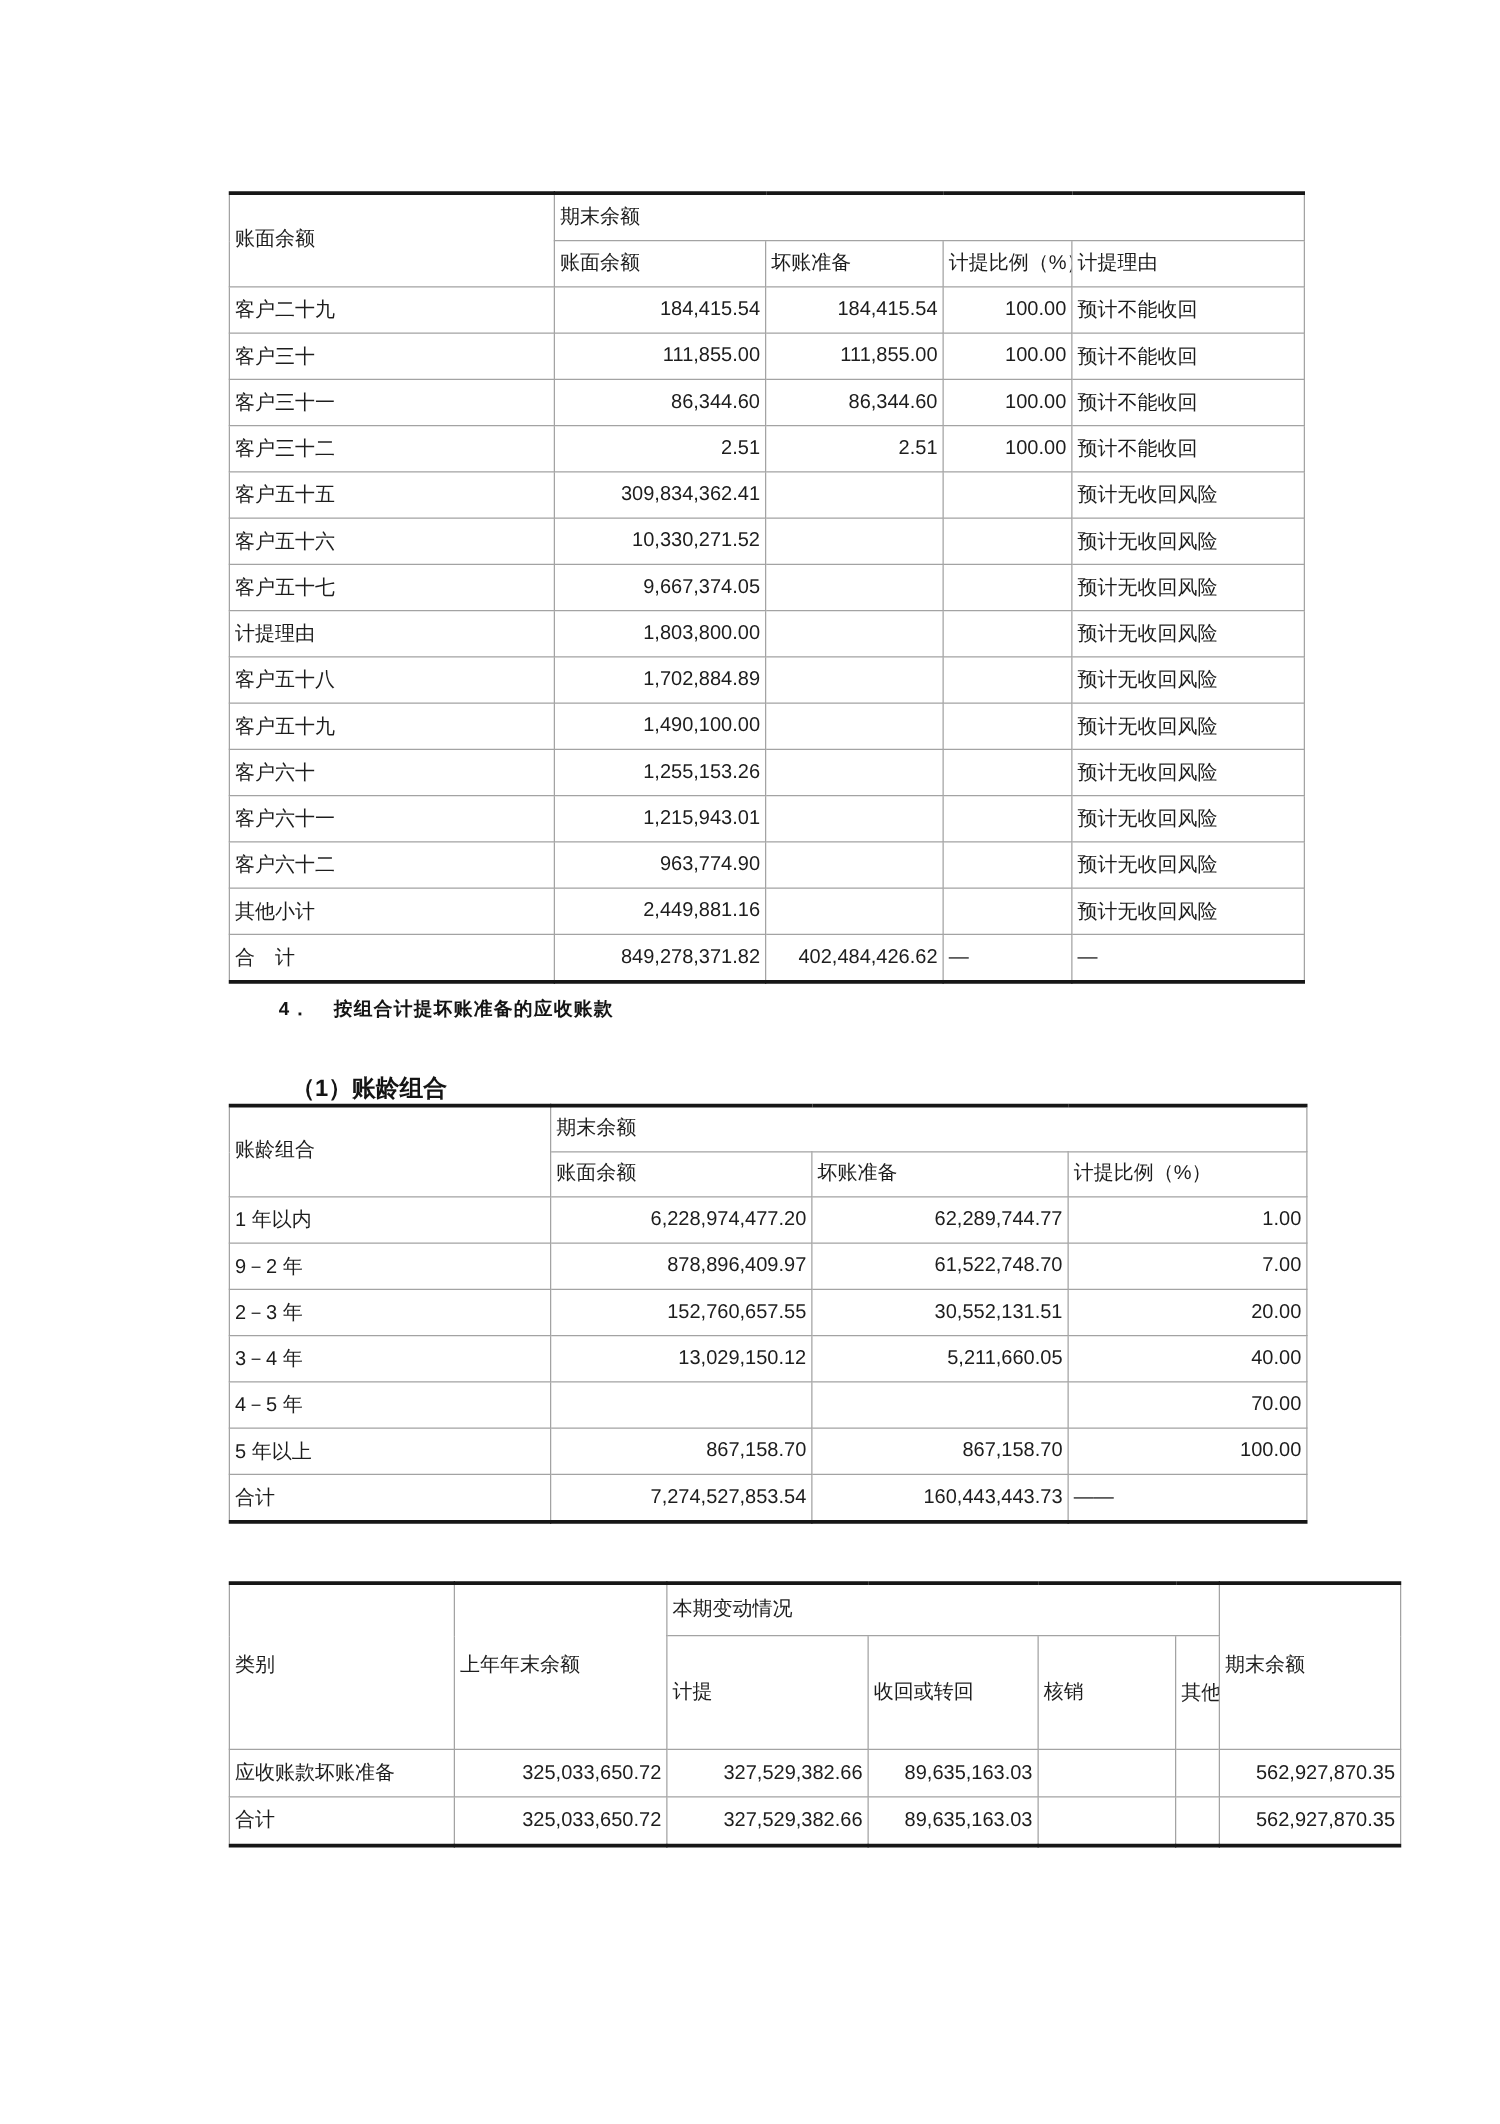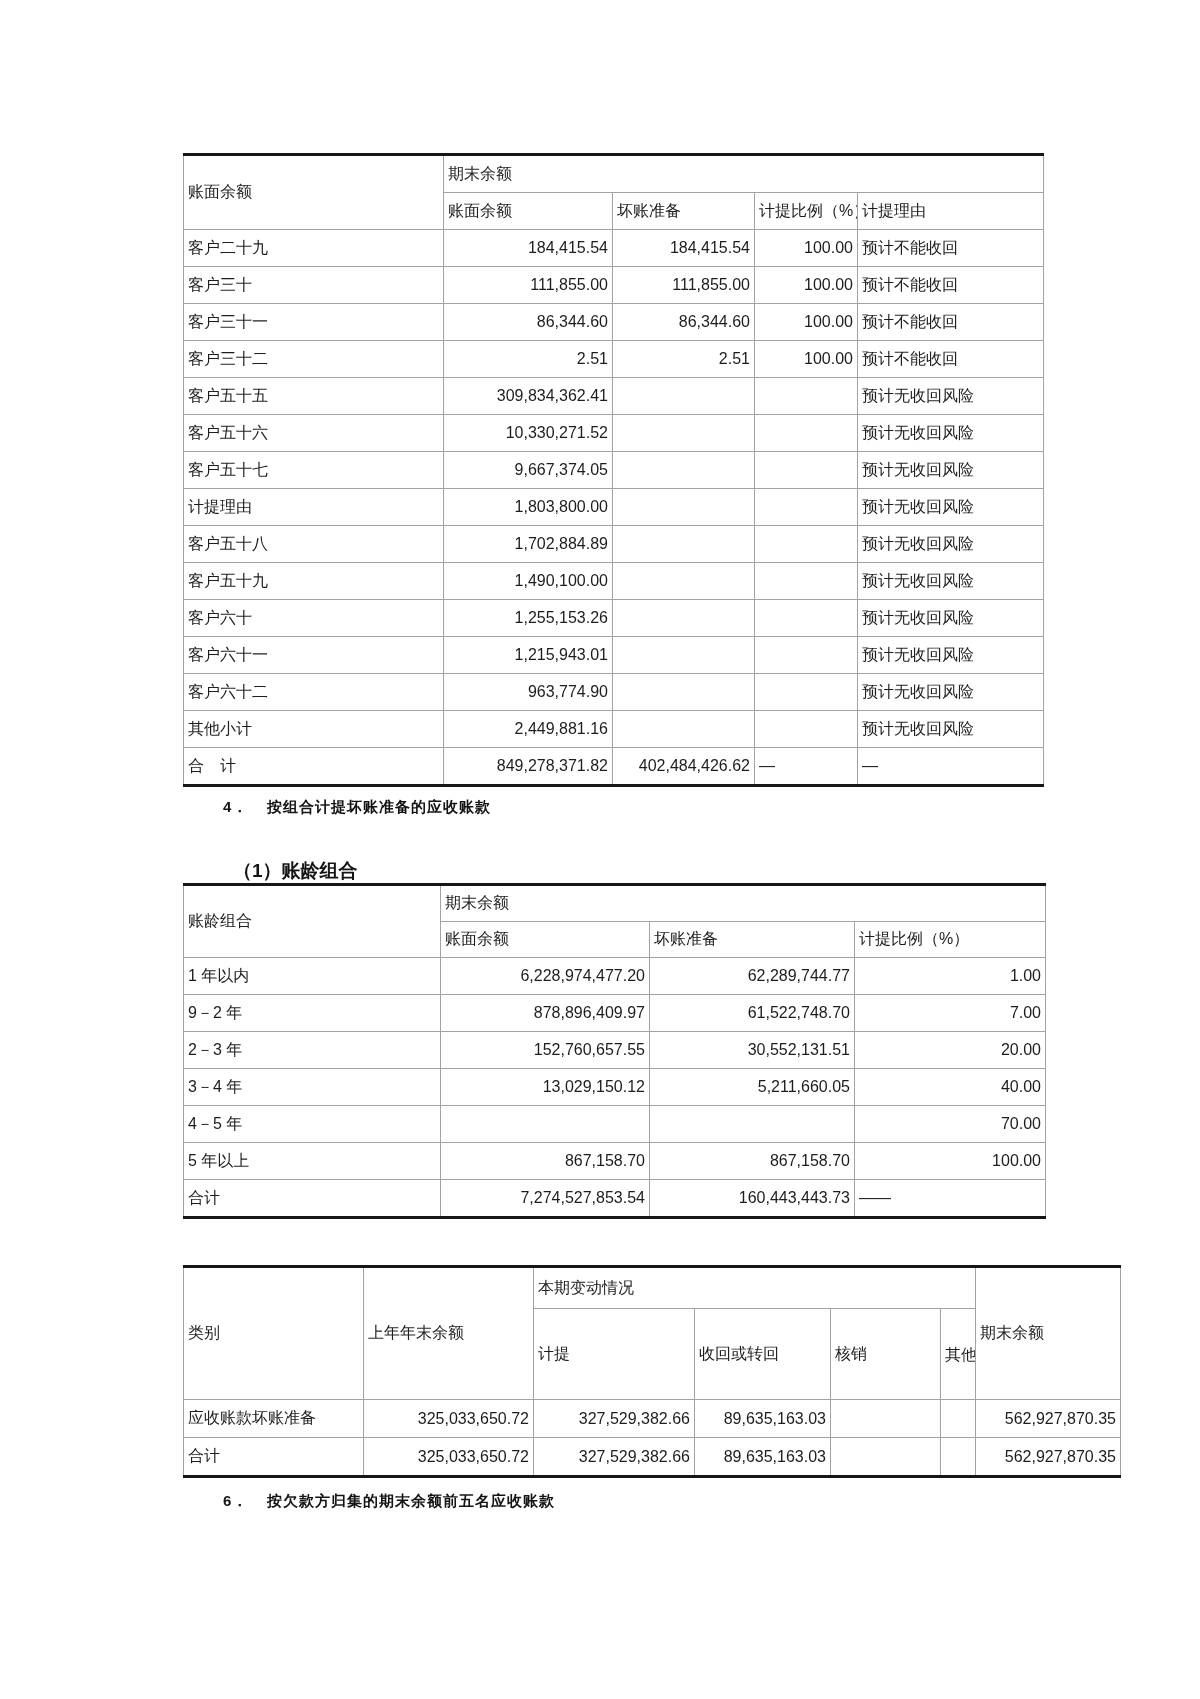--- a/index.html
+++ b/index.html
@@ -273,17 +273,14 @@
         <td class="c-num">325,033,650.72</td>
         <td class="c-num">327,529,382.66</td>
         <td class="c-num">89,635,163.03</td>
         <td class="c-num"></td>
         <td class="c-mid"></td>
         <td class="c-num">562,927,870.35</td>
       </tr>
     </tbody>
   </table>
 
-  <div class="sec" style="left:223px; top:1492px;">
-    <span class="num">6．</span><span>按欠款方归集的期末余额前五名应收账款</span>
-  </div>
 
 </div>
 
 </body></html>

